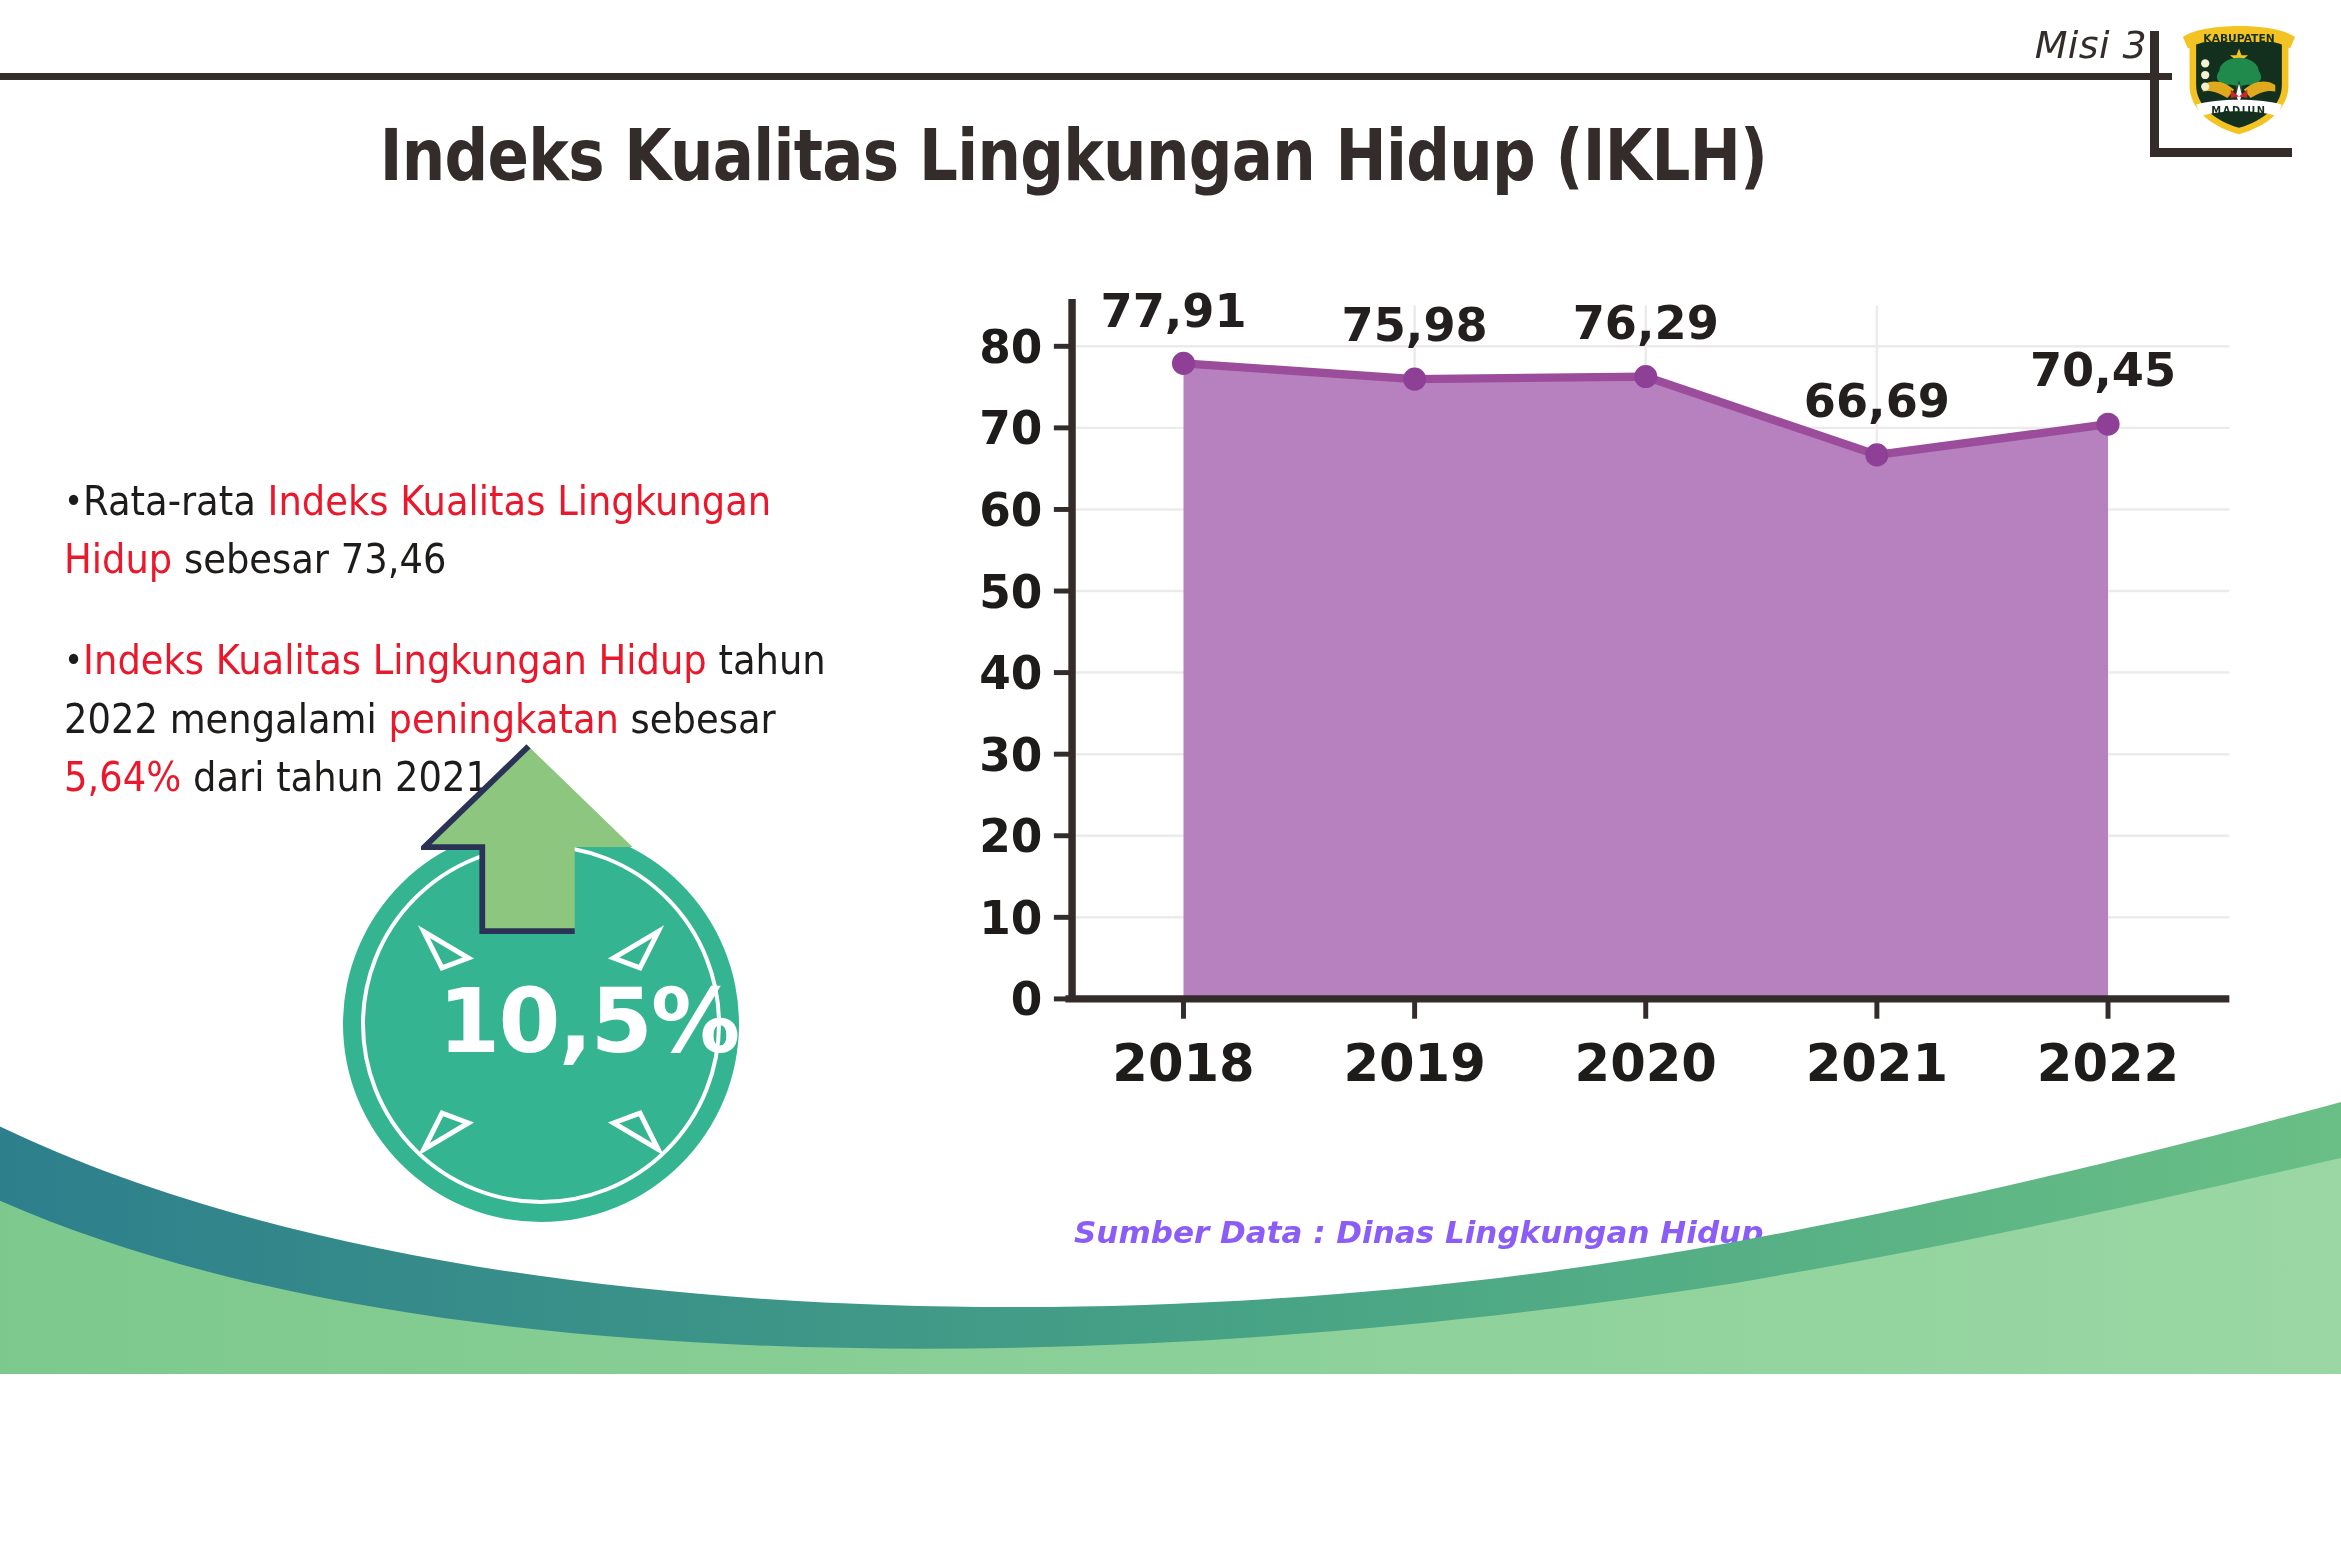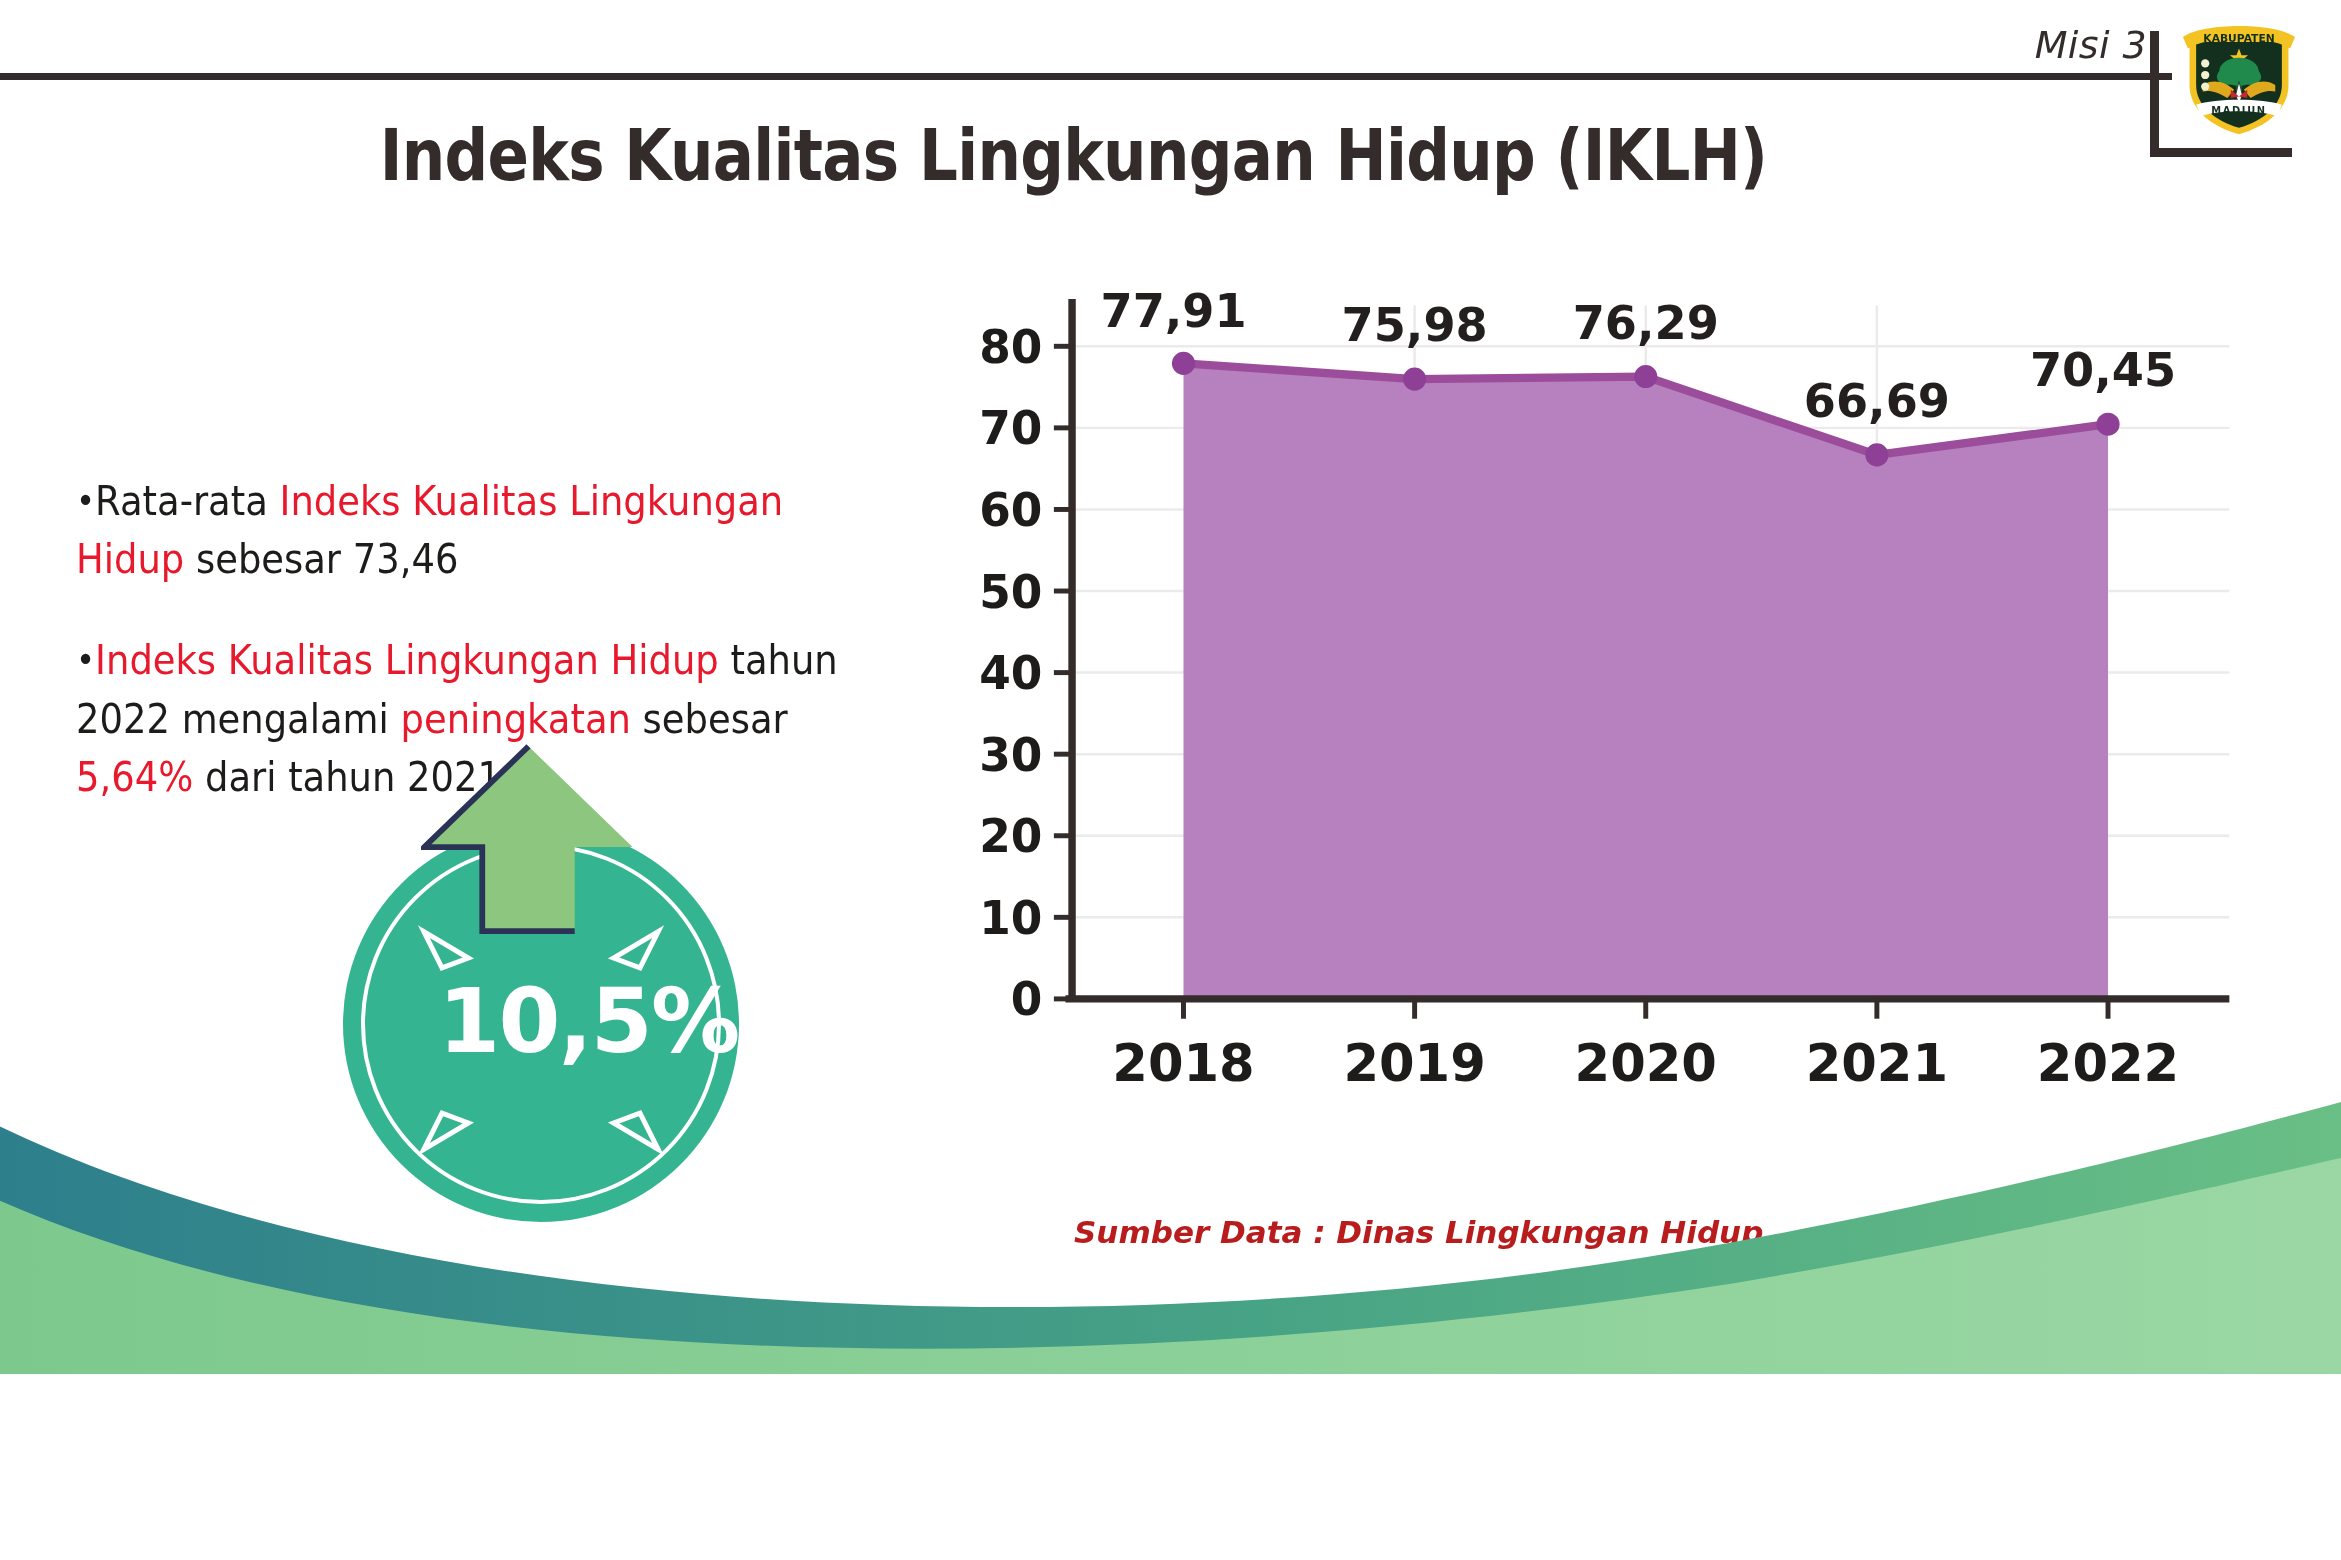--- a/index.html
+++ b/index.html
@@ -64,21 +64,21 @@
     font-size: 71px;
     letter-spacing: -0.8px;
     color: #332c2a;
     transform: scaleX(0.86);
     transform-origin: center top;
   }
 
   
   #bullets {
     position: absolute;
-    left: 76px; top: 472px;
+    left: 64px; top: 472px;
     width: 859px;
   }
   .bullet {
     position: relative;
     font-family: "DejaVu Sans", sans-serif;
     font-size: 41px;
     line-height: 1.42;
     color: #1e1c1b;
     margin-bottom: 43px;
     transform: scaleX(0.90);
@@ -162,21 +162,21 @@
     fill: #231f1e;
     text-anchor: middle;
   }
   #chart-source {
     position: absolute;
     left: 1074px; top: 1214px;
     font-family: "DejaVu Sans", sans-serif;
     font-weight: bold;
     font-style: italic;
     font-size: 31px;
-    color: #b91c1c;
+    color: #8b5cf6;
   }
 
   
   #footer {
     position: absolute;
     left: 0; bottom: 0;
     width: 2342px; height: 297px;
   }
   #footer-mascot {
     position: absolute;

